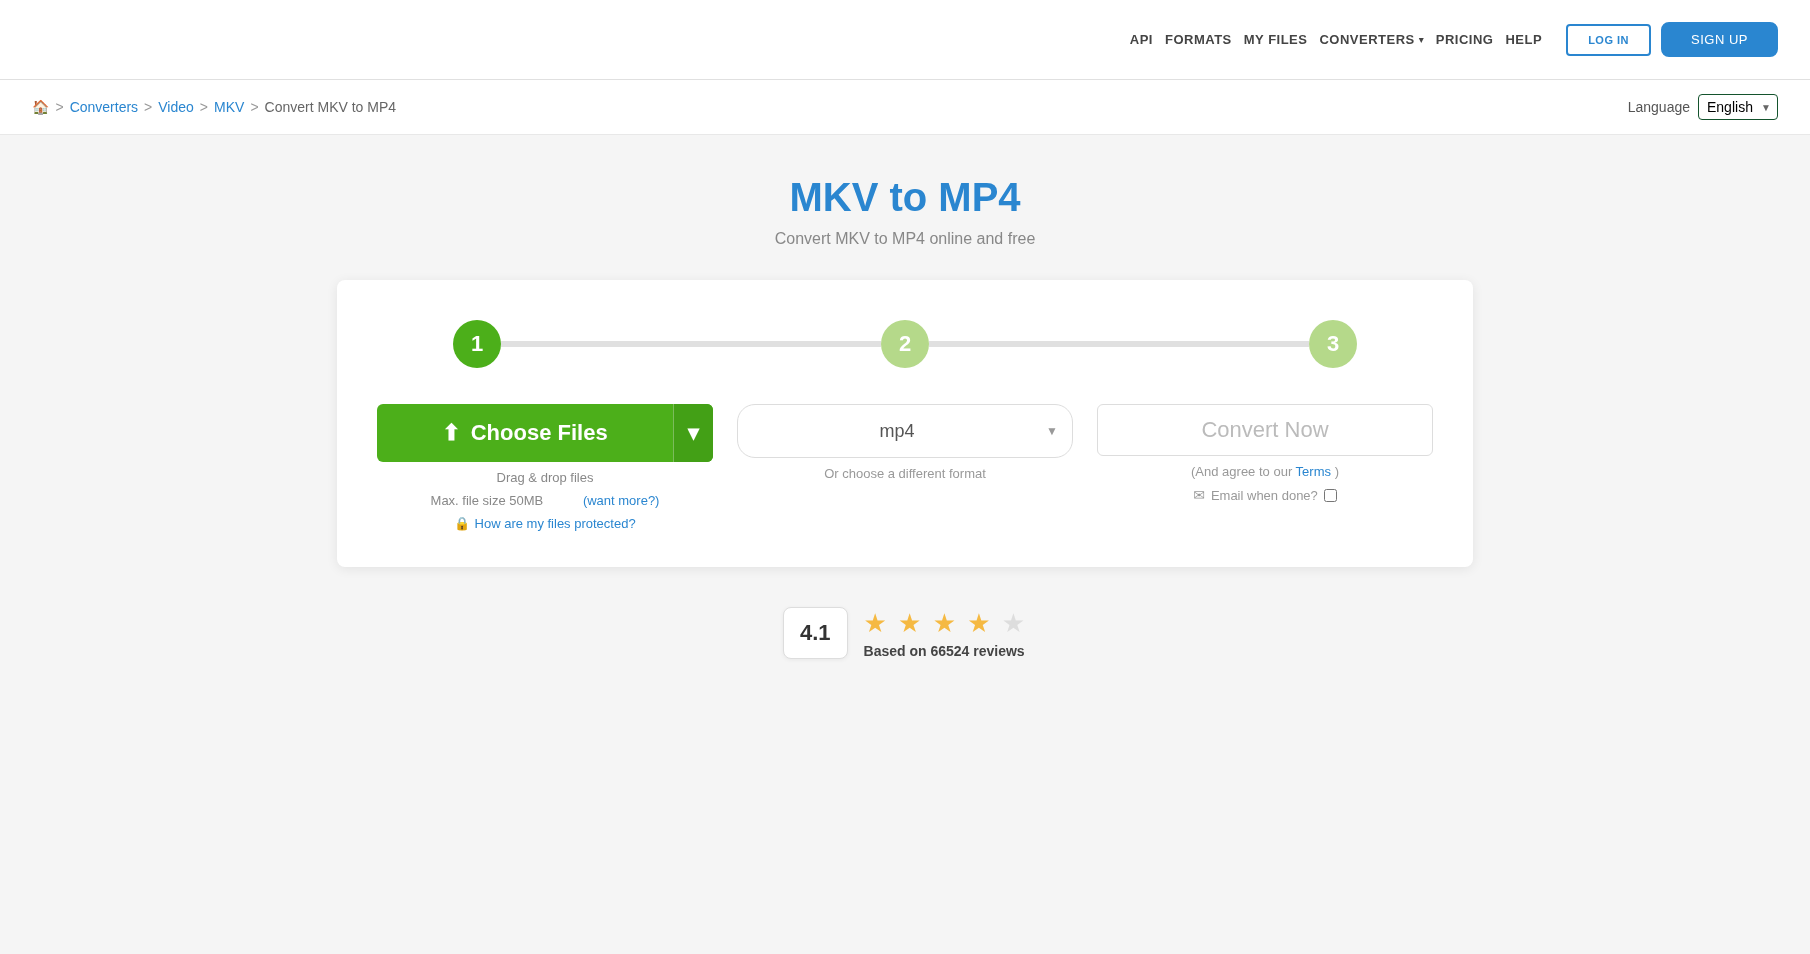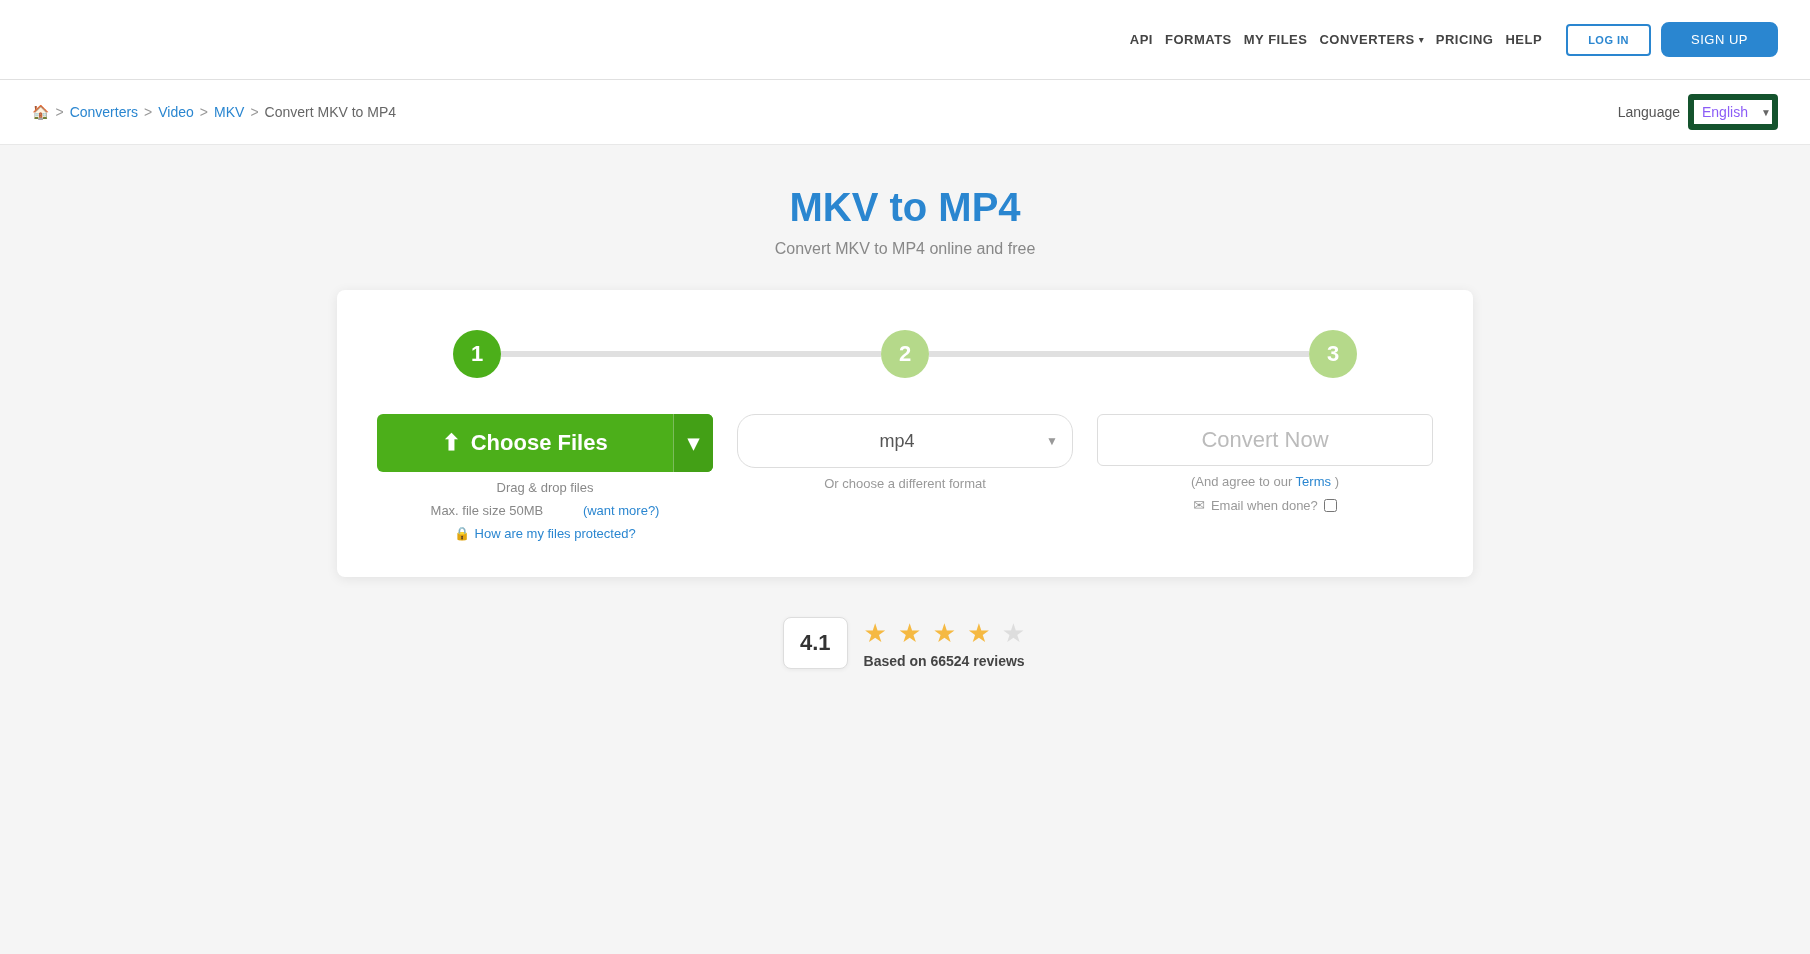--- a/index.html
+++ b/index.html
@@ -107,25 +107,25 @@
     .breadcrumb .current { color: #666; }
 
     .lang-area {
       display: flex;
       align-items: center;
       gap: 8px;
       font-size: 14px;
       color: #555;
     }
     .lang-select {
-      border: 6px solid #14532d;
+      border: 1px solid #14532d;
       border-radius: 4px;
       padding: 4px 24px 4px 8px;
       font-size: 14px;
-      color: #8b5cf6;
+      color: #000000;
       background: #fff;
       appearance: none;
       cursor: pointer;
       position: relative;
     }
     .lang-wrapper {
       position: relative;
       display: inline-block;
     }
     .lang-wrapper::after {

